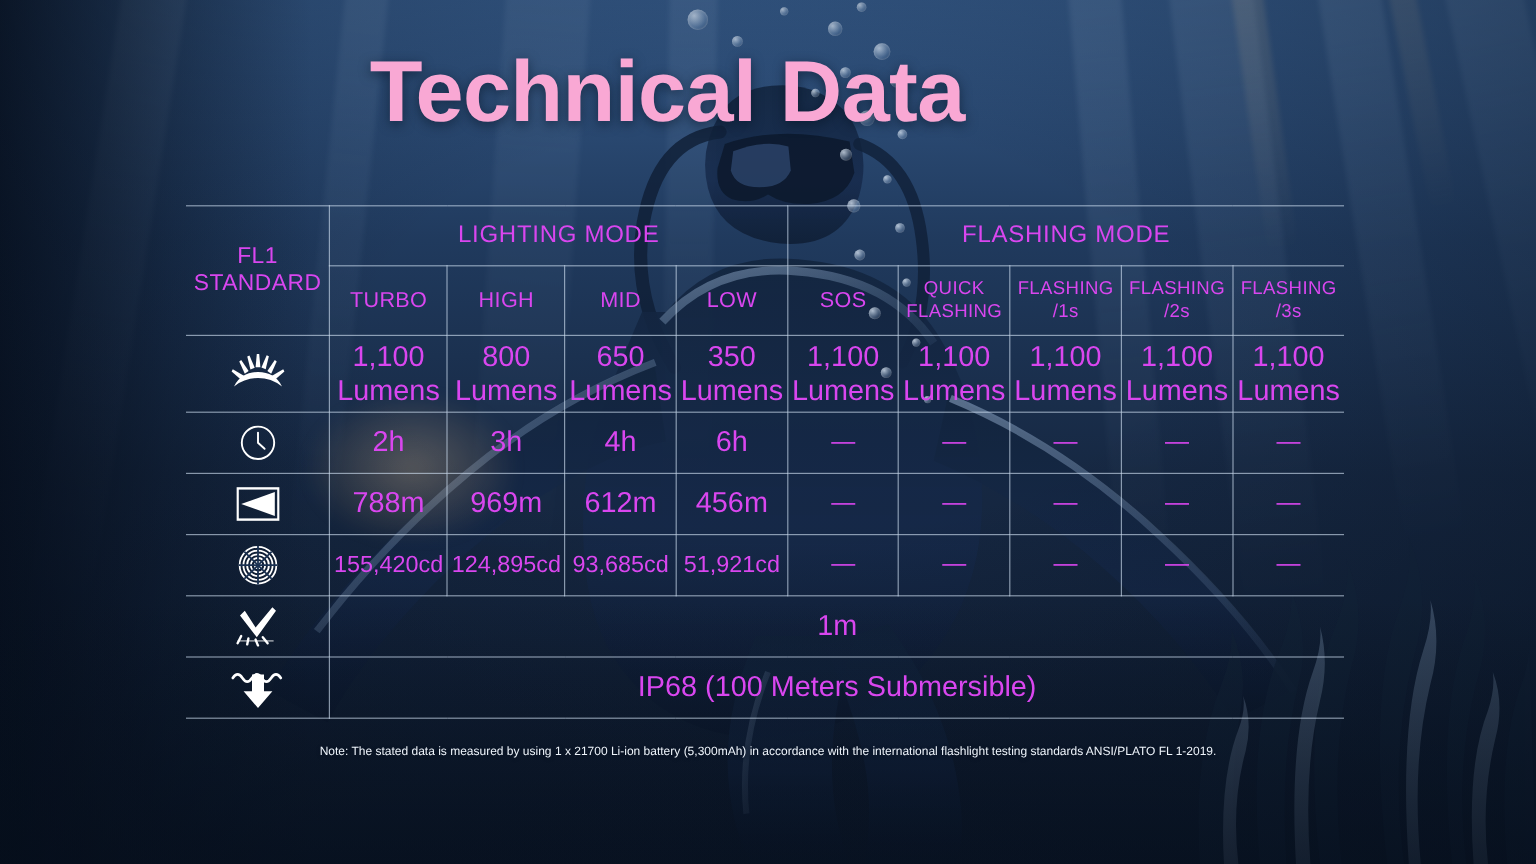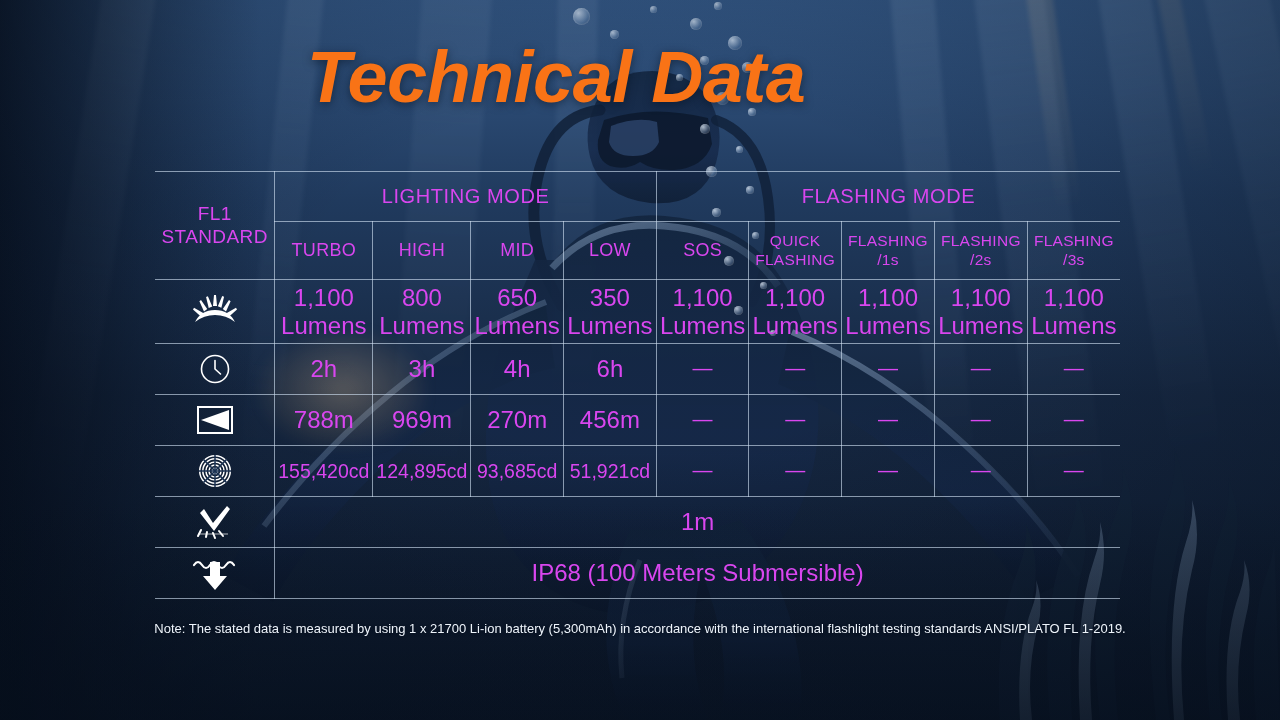--- a/index.html
+++ b/index.html
@@ -59,26 +59,25 @@
   .glow{
     position:absolute; left:258px; top:330px; width:170px; height:120px;
     background:radial-gradient(ellipse at center, rgba(236,198,150,.30), rgba(210,170,120,.10) 55%, rgba(0,0,0,0) 75%);
     filter:blur(6px);
   }
 
   
   #title{
     position:absolute; left:0; top:36px; width:1112px;
     text-align:center;
-    color:#f97316;
+    color:#f9a8d4;
     font-size:72px;
     font-weight:bold;
     letter-spacing:-.5px;
     text-shadow:0 2px 10px rgba(6,18,34,.55);
-    font-style:italic;
   }
 
   
   #tableWrap{
     position:absolute; left:155px; top:171px; width:965px;
   }
   table.spec{
     width:965px; border-collapse:collapse; color:#d946ef;
     font-size:17px;
   }
@@ -116,21 +115,21 @@
   .w-low{ width:94px; }
   .w-sos{ width:90px; }
   .w-quick{ width:93px; }
   .w-f1{ width:94px; }
   .w-f2{ width:93px; }
   .w-f3{ width:94px; }
 
   
   #note{
     position:absolute; left:0; top:620px; width:1280px;
-    text-align:center; color:#eef4fb; font-size:13px; line-height:1.45;
+    text-align:center; color:#eef4fb; font-size:10px; line-height:1.45;
     text-shadow:0 1px 3px rgba(5,14,28,.7);
   }
 </style>
 </head>
 <body>
 
 <div id="bg">
   <div class="bg-grad"></div>
   <div class="bg-grad2"></div>
 
@@ -339,21 +338,21 @@
 
     <tr>
       <td class="icon-cell">
         <svg width="36" height="30" viewBox="0 0 36 30">
           <rect x="1" y="2" width="34" height="26" fill="none" stroke="#ffffff" stroke-width="2"></rect>
           <path d="M4 15 L32 5 L32 25 Z" fill="#ffffff"></path>
         </svg>
       </td>
       <td class="row-val sm">788m</td>
       <td class="row-val sm">969m</td>
-      <td class="row-val sm">270m</td>
+      <td class="row-val sm">612m</td>
       <td class="row-val sm">456m</td>
       <td class="row-val sm dash">—</td>
       <td class="row-val sm dash">—</td>
       <td class="row-val sm dash">—</td>
       <td class="row-val sm dash">—</td>
       <td class="row-val sm dash">—</td>
     </tr>
 
     <tr>
       <td class="icon-cell">

